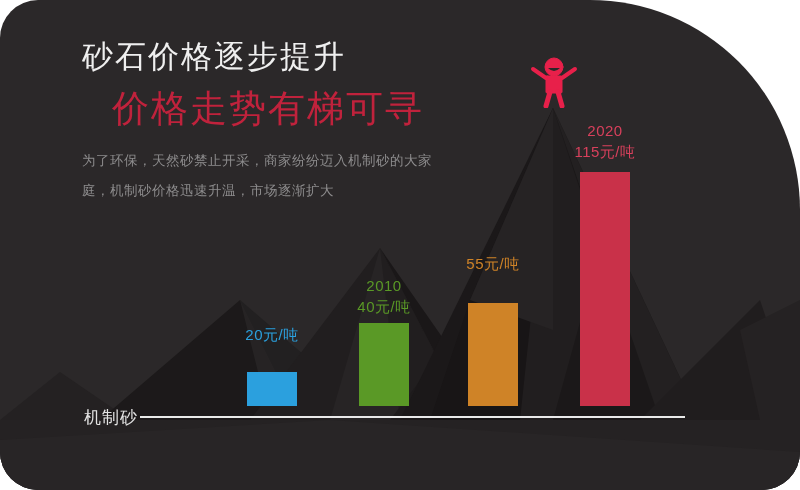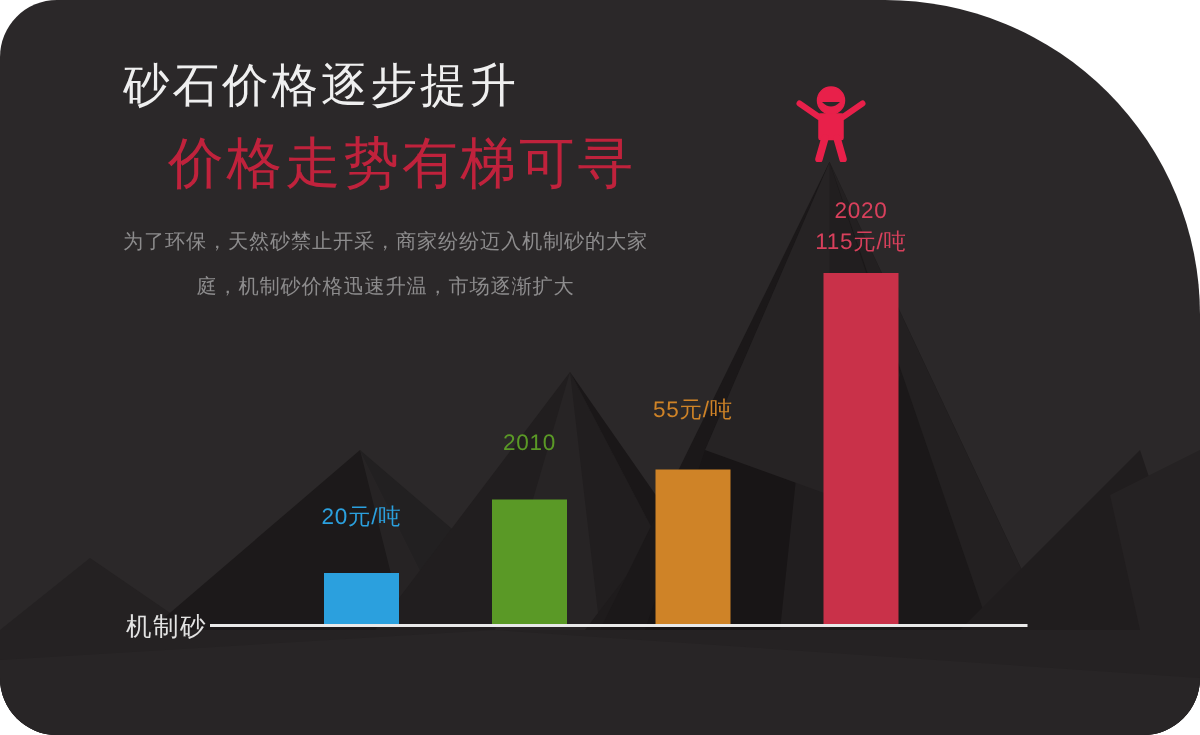--- a/index.html
+++ b/index.html
@@ -14,29 +14,29 @@
         overflow:hidden;}
 
   #mountains{position:absolute;left:0;top:0;width:800px;height:490px;}
 
   
   .headline{position:absolute;left:82px;top:36px;font-size:31px;color:#efefef;
             letter-spacing:2px;font-weight:400;white-space:nowrap;}
   .subhead{position:absolute;left:112px;top:84px;font-size:37px;color:#c0223c;
            letter-spacing:2px;font-weight:400;white-space:nowrap;}
   .para{position:absolute;left:82px;top:146px;width:350px;font-size:13.5px;
-        color:#8d8c8d;line-height:30px;letter-spacing:.5px;text-align:center;}
+        color:#8d8c8d;line-height:30px;letter-spacing:.5px;}
 
   
   .baseline{position:absolute;left:140px;top:416px;width:545px;height:2px;
             background:#e9e9e9;}
   .axis-label{position:absolute;left:84px;top:406px;font-size:17px;color:#e3e3e3;
               letter-spacing:1px;}
 
-  .bar{position:absolute;bottom:74px;width:50px;}
+  .bar{position:absolute;bottom:84px;width:50px;margin-left:31px;}
   .blabel{position:absolute;width:140px;text-align:center;left:-45px;
           font-size:15px;line-height:21px;letter-spacing:.5px;}
 
   
   #figure{position:absolute;left:530px;top:56px;width:48px;height:52px;}
 </style>
 </head>
 <body>
 
 <div id="stage">
@@ -80,20 +80,21 @@
 
     <div class="bar" style="left:216px;height:34px;background:#2ba0de;">
       <div class="blabel" style="color:#2ba0de;top:-48px;">
         <div>20元/吨</div>
       </div>
     </div>
 
     <div class="bar" style="left:328px;height:83px;background:#5a9926;">
       <div class="blabel" style="color:#5a9926;top:-48px;">
         <div>2010</div>
+        <div>40元/吨</div>
       </div>
     </div>
 
     <div class="bar" style="left:437px;height:103px;background:#cf8327;">
       <div class="blabel" style="color:#cf8327;top:-50px;">
         <div>55元/吨</div>
       </div>
     </div>
 
     <div class="bar" style="left:549px;height:234px;background:#c93149;">

